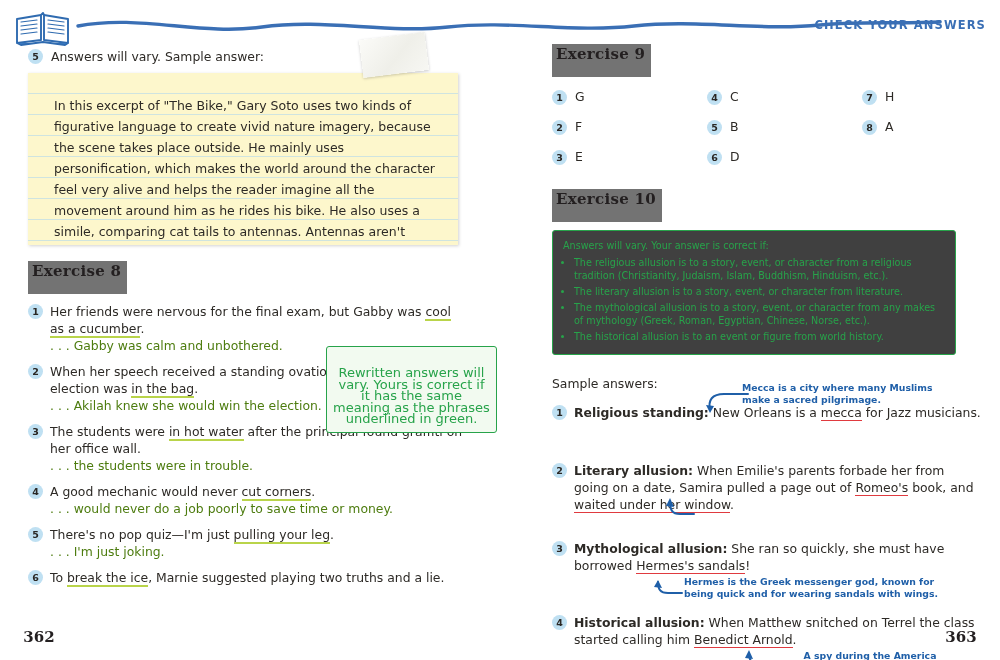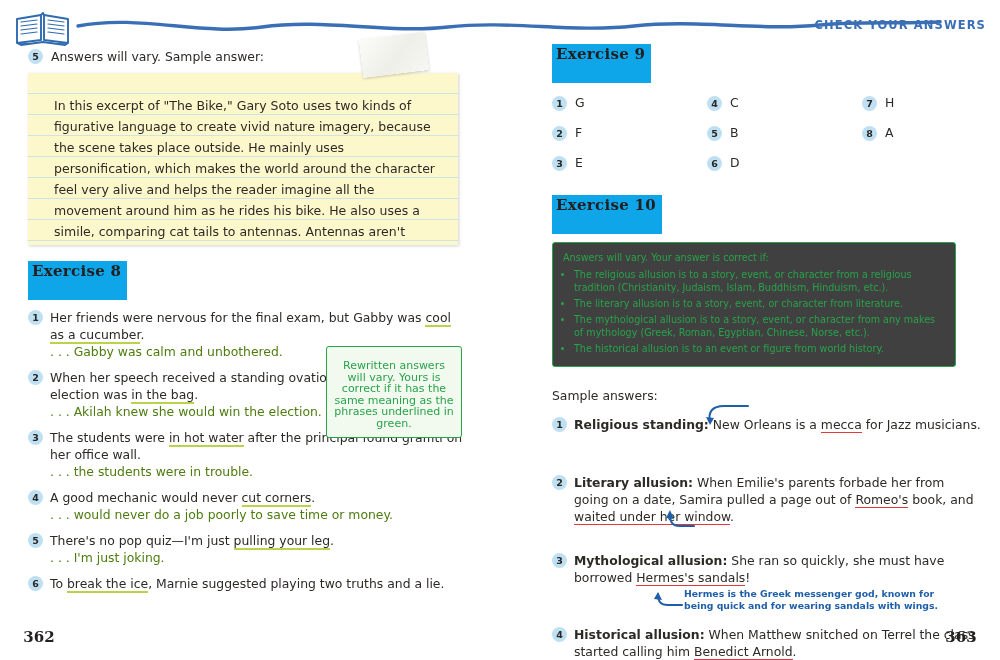--- a/index.html
+++ b/index.html
@@ -48,22 +48,22 @@
     font-size: 12.4px;
     line-height: 17px;
     color: #2d2a26;
   }
   .ex-head {
     display: inline-block;
     font-family: "DejaVu Serif", serif;
     font-size: 15px;
     font-weight: bold;
     color: #231f20;
-    background: #0ea5e9;
-    padding: 1px 6px 20px 4px;
+    background: #737373;
+    padding: 1px 6px 14px 4px;
     letter-spacing: 0.3px;
   }
 
   .num-circle {
     display: inline-flex;
     align-items: center;
     justify-content: center;
     width: 15px; height: 15px;
     border-radius: 50%;
     background: #bfe0f2;
@@ -141,29 +141,29 @@
   }
 
   .ex8-wrap { margin-top: 16px; }
   .ex8-list { margin-top: 9px; }
   .ex8-list .item { margin-bottom: 9px; }
 
   
   .green-callout {
     position: absolute;
     left: 298px; top: 298px;
-    width: 136px;
+    width: 171px;
     border: 1.6px solid #27a34a;
     border-radius: 3px;
     background: #f2faf0;
     color: #27a34a;
-    font-size: 11px;
+    font-size: 13px;
     line-height: 11.6px;
     text-align: center;
-    padding: 13px 6px 7px 6px;
+    padding: 20px 6px 7px 6px;
     box-sizing: border-box;
   }
 
   
   .col-right {
     position: absolute;
     left: 552px; top: 44px;
     width: 430px;
   }
   .ex9-grid {
@@ -381,20 +381,21 @@
           <li>The mythological allusion is to a story, event, or character from any makes of mythology (Greek, Roman, Egyptian, Chinese, Norse, etc.).</li>
           <li>The historical allusion is to an event or figure from world history.</li>
         </ul>
       </div>
 
       <div class="sample-label hand">Sample answers:</div>
 
       <div class="sample-list">
 
         <div style="position:relative; min-height:46px;">
+          <div class="annot annot-abs" style="left:190px; top:-22px; width:210px;">Mecca is a city where many Muslims make a sacred pilgrimage.</div>
           <svg class="annot-abs" style="left:148px; top:-14px;" width="50" height="26" viewBox="0 0 50 26">
             <path d="M48,4 L24,4 C12,4 8,10 10,20" fill="none" stroke="#1f5fa8" stroke-width="2" stroke-linecap="round"></path>
             <path d="M10,23 L6,15 L14,16 Z" fill="#1f5fa8"></path>
           </svg>
           <div class="item">
             <span class="num-circle">1</span>
             <div class="item-body hand">
               <span class="bold">Religious standing:</span><span> New Orleans is a </span><span class="ul-red">mecca</span><span> for Jazz musicians.</span>
             </div>
           </div>

